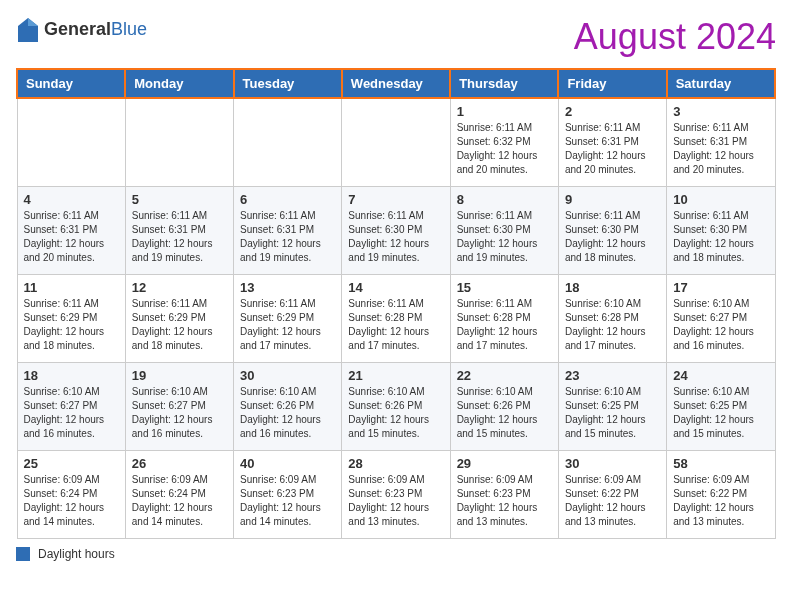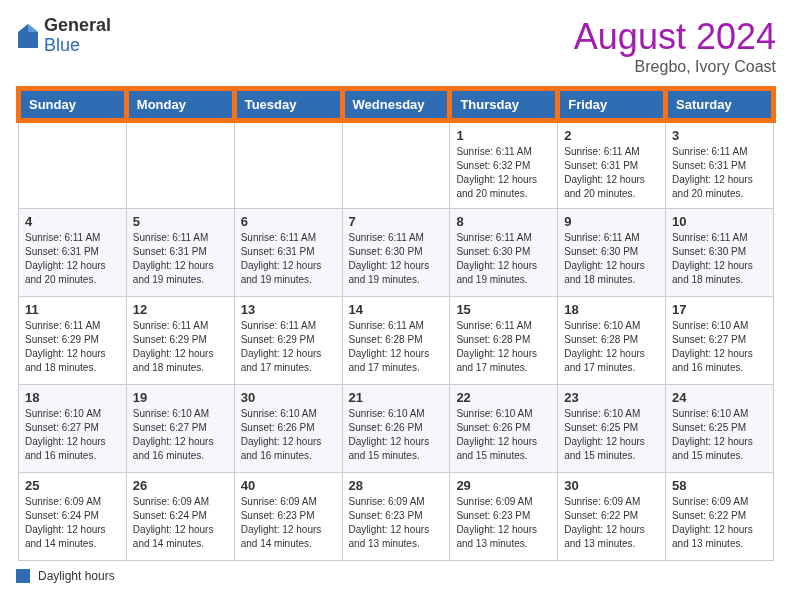--- a/index.html
+++ b/index.html
@@ -16,21 +16,21 @@
       align-items: flex-start;
       margin-bottom: 10px;
     }
     .logo {
       display: flex;
       align-items: center;
       gap: 4px;
     }
     .logo-text {
       display: flex;
-      flex-direction: column;
+      flex-direction: row;
       line-height: 1.1;
     }
     .logo-general {
       font-size: 18px;
       font-weight: bold;
       color: #333;
     }
     .logo-blue {
       font-size: 18px;
       font-weight: normal;
@@ -57,21 +57,21 @@
       border-collapse: collapse;
       table-layout: fixed;
     }
     thead tr th {
       background-color: #2e6db4;
       color: white;
       text-align: left;
       padding: 6px 8px;
       font-size: 13px;
       font-weight: bold;
-      border: 5px solid #f97316;
+      border: 2px solid #f97316;
     }
     tbody tr td {
       border: 1px solid #ccc;
       vertical-align: top;
       padding: 5px 6px;
       height: 88px;
       background: #fff;
     }
     tbody tr:nth-child(even) td {
       background: #f5f7fa;
@@ -116,21 +116,20 @@
       <polygon points="12,2 22,10 22,26 2,26 2,10" fill="#2e6db4"></polygon>
       <polygon points="12,2 22,10 12,10" fill="#5b9bd5"></polygon>
     </svg>
     <div class="logo-text">
       <span class="logo-general">General</span>
       <span class="logo-blue">Blue</span>
     </div>
   </div>
   <div class="title-block">
     <div class="month-year">August 2024</div>
-    <div class="location">Bregbo, Ivory Coast</div>
   </div>
 </div>
 
 <table>
   <thead>
     <tr>
     <th>Sunday</th>
         <th>Monday</th>
         <th>Tuesday</th>
         <th>Wednesday</th>

